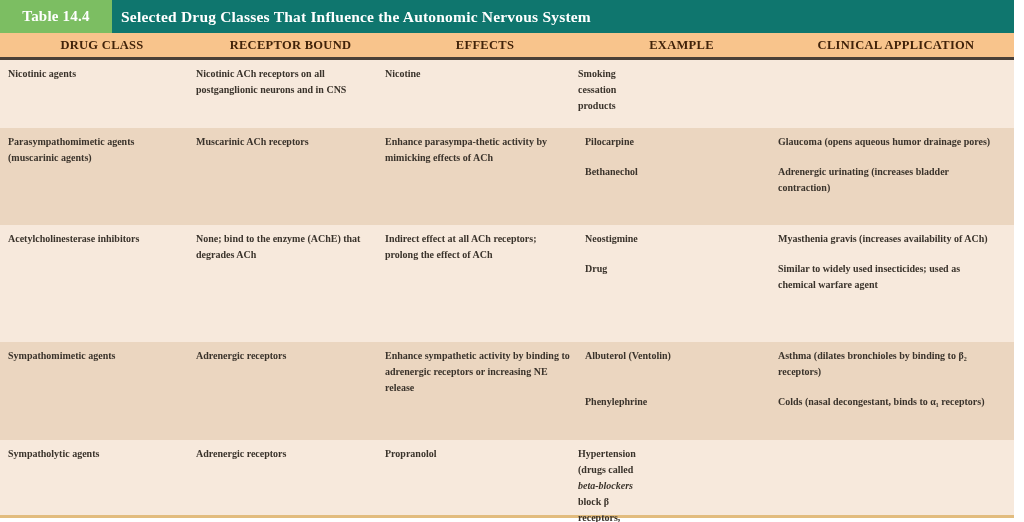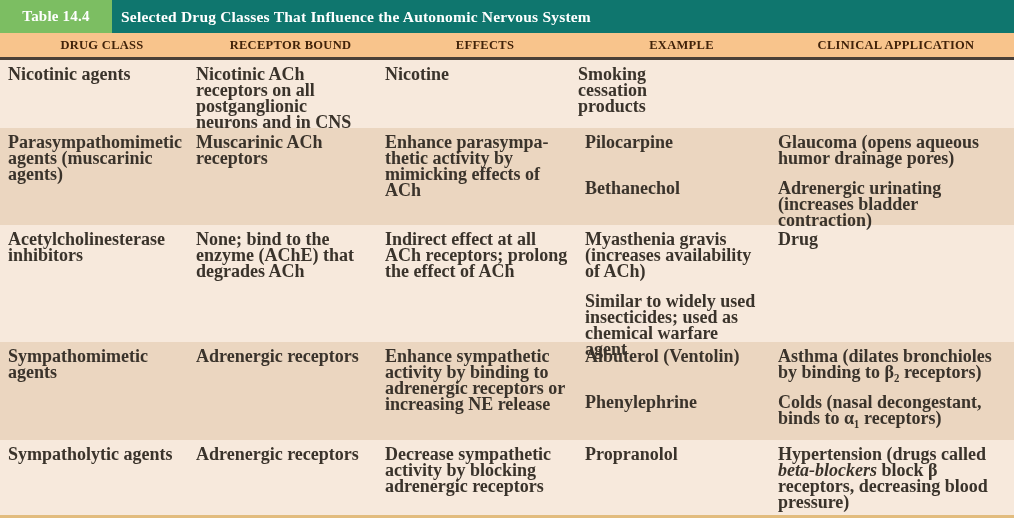--- a/index.html
+++ b/index.html
@@ -22,21 +22,21 @@
   .colheads{
     display:grid;grid-template-columns:188px 189px 200px 193px 1fr;
     height:27px;background:#f8c48c;padding-left:8px;align-items:center;
     border-bottom:3px solid #4a4038;box-sizing:border-box;text-align:center;
   }
   .colhead{font-size:12.5px;font-weight:bold;color:#40220a;letter-spacing:0.3px;}
   
   .row{
     display:grid;grid-template-columns:188px 189px 200px 1fr;
     padding:6px 0 0 8px;box-sizing:border-box;
-    color:#3a332b;font-size:18px;font-weight:bold;line-height:16px;
+    color:#3a332b;font-size:10px;font-weight:bold;line-height:16px;
   }
   .row:nth-child(odd){background:#f7e9dc;}
   .row:nth-child(even){background:#ebd6c0;}
   .row1{height:68px}.row2{height:97px}.row3{height:117px}.row4{height:98px}.row5{height:75px}
   .cell{padding-right:14px;}
   .entries{display:grid;grid-template-columns:193px 1fr;row-gap:14px;align-content:start;}
   .it{font-style:italic;}
   .bottomrule{width:1014px;height:3px;background:#e2bc7e;}
 </style>
 </head>
@@ -76,40 +76,40 @@
             <div class="cell">Glaucoma (opens aqueous humor drainage pores)</div>
             <div class="cell">Bethanechol</div>
             <div class="cell">Adrenergic urinating (increases bladder contraction)</div>
           </div>
         </div>
         <div class="row row3">
           <div class="cell">Acetylcholinesterase inhibitors</div>
           <div class="cell">None; bind to the enzyme (AChE) that degrades ACh</div>
           <div class="cell">Indirect effect at all ACh receptors; prolong the effect of ACh</div>
           <div class="entries">
+            <div class="cell">Neostigmine</div>
             <div class="cell">Myasthenia gravis (increases availability of ACh)</div>
             <div class="cell">Drug</div>
             <div class="cell">Similar to widely used insecticides; used as chemical warfare agent</div>
           </div>
         </div>
         <div class="row row4">
           <div class="cell">Sympathomimetic agents</div>
           <div class="cell">Adrenergic receptors</div>
           <div class="cell">Enhance sympathetic activity by binding to adrenergic receptors or increasing NE release</div>
           <div class="entries">
             <div class="cell">Albuterol (Ventolin)</div>
             <div class="cell">Asthma (dilates bronchioles by binding to β₂ receptors)</div>
             <div class="cell">Phenylephrine</div>
             <div class="cell">Colds (nasal decongestant, binds to α₁ receptors)</div>
           </div>
         </div>
         <div class="row row5">
           <div class="cell">Sympatholytic agents</div>
           <div class="cell">Adrenergic receptors</div>
-          <div class="cell">Decrease sympathetic activity by blocking adrenergic receptors</div>
           <div class="entries">
             <div class="cell">Propranolol</div>
             <div class="cell"><span>Hypertension (drugs called </span><span class="it">beta-blockers</span><span> block β receptors, decreasing blood pressure)</span></div>
           </div>
         </div>
       </div>
 
     <div class="bottomrule"></div>
   </div>
 </div>

